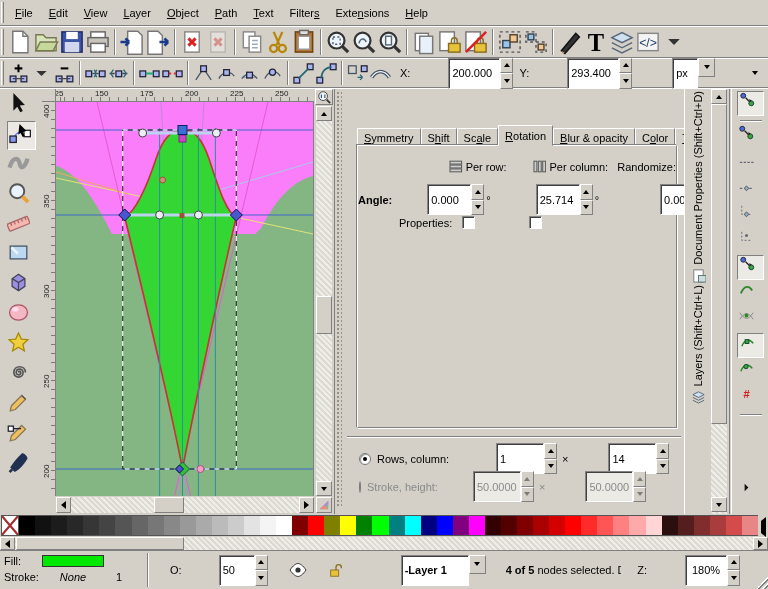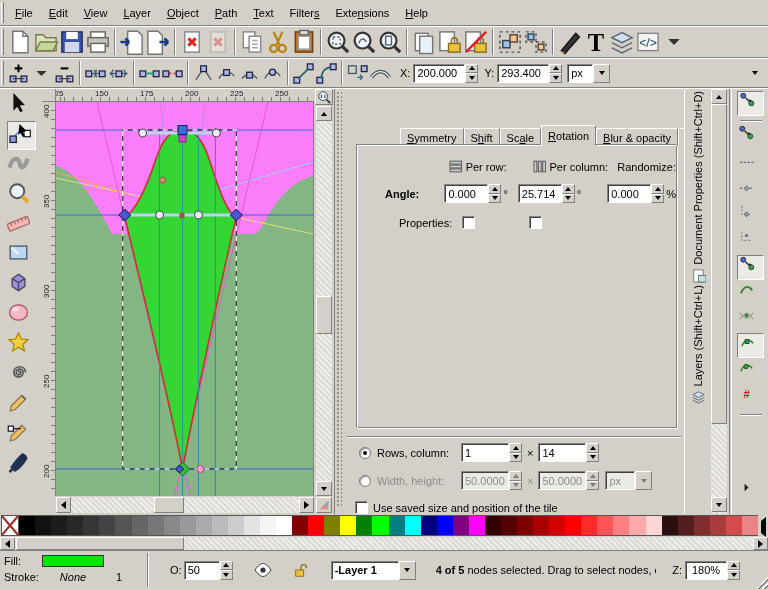--- a/index.html
+++ b/index.html
@@ -2,21 +2,21 @@
 <html style="--chrome: #d4d0c8; --chrome_shadow: #808080; --chrome_highlight: #ffffff; --canvas_sage: #83b683; --canvas_magenta: #fa7dfa; --shape_green: #33d633; --shape_red: #c83333; --guide_blue: #3f6bc9; --line_teal: #2e8f9f; --line_yellow: #e3e370; --line_pink: #e55ad0; --line_purple: #b98ad8; --line_lightblue: #a8cbe8; --line_orange: #efa95f; --fill_swatch_green: #00e800; --lock_yellow: #e8c33a; --selection_blue: #3b6fd4;"><head>
 <meta charset="utf-8">
 <style>
   * { margin:0; padding:0; box-sizing:border-box; }
   html,body { background:#888; }
   #app {
     position:relative; width:768px; height:589px; overflow:hidden;
     background:var(--chrome); font-family:"Liberation Sans", sans-serif;
     font-size:11px; color:#000; user-select:none;
   }
-  .field  { background:#fff; border:1px solid; border-color:#848484 #fff #fff #848484; box-shadow:inset 1px 1px 0 #404040; padding:1px 3px; height:19px; display:flex; align-items:center; overflow:hidden; white-space:nowrap; }
+  .field  { background:#fff; border:1px solid; border-color:#848484 #fff #fff #848484; box-shadow:inset 1px 1px 0 #404040; padding:1px 3px; height:31px; display:flex; align-items:center; overflow:hidden; white-space:nowrap;margin-left:35px; }
   .grip { width:3px; align-self:stretch; margin:2px 3px 2px 1px; border-left:1px solid #fff; border-right:1px solid var(--chrome_shadow); }
   .vsep { width:2px; align-self:stretch; margin:2px 3px; border-left:1px solid var(--chrome_shadow); border-right:1px solid #fff; }
   .hsep { height:2px; margin:3px 4px; border-top:1px solid var(--chrome_shadow); border-bottom:1px solid #fff; }
 
   
   #menubar { position:absolute; left:0; top:0; width:768px; height:26px; display:flex; align-items:center; border-bottom:1px solid var(--chrome_shadow); box-shadow:0 1px 0 #fff; }
   .menu-item { padding:3px 8px; }
   .menu-item u { text-decoration:underline; }
   #toolbar-main { position:absolute; left:0; top:27px; width:768px; height:31px; display:flex; align-items:center; border-bottom:1px solid var(--chrome_shadow); box-shadow:0 1px 0 #fff; }
   #toolbar-node { position:absolute; left:0; top:59px; width:768px; height:29px; display:flex; align-items:center; border-bottom:1px solid var(--chrome_shadow); box-shadow:0 1px 0 #fff; }
@@ -62,21 +62,21 @@
   #hscroll .rt { position:absolute; right:0; top:0; width:15px; height:16px; }
   #hscroll .thumb { position:absolute; left:98px; top:0; width:30px; height:16px; background:var(--chrome); border:1px solid; border-color:#fff var(--chrome_shadow) var(--chrome_shadow) #fff; }
   #colorwheel-btn { position:absolute; left:274px; top:408px; width:16px; height:16px; }
 
   
   #dialog { position:absolute; left:334px; top:0; width:350px; height:100%; background:var(--chrome); border-left:1px solid var(--chrome_shadow); overflow:hidden; }
   #dialog-grip { position:absolute; left:1px; top:2px; width:6px; height:98%; background-image:radial-gradient(#96928a 27%, transparent 30%); background-size:4px 4px; }
   #dialog-titlebar { position:absolute; left:10px; top:4px; right:6px; height:18px; display:flex; align-items:center; gap:4px; }
   #dialog-title { font-size:11px; }
   .dlg-btn { width:15px; height:14px; display:flex; align-items:center; justify-content:center; background:var(--chrome); border:1px solid; border-color:#fff var(--chrome_shadow) var(--chrome_shadow) #fff; font-size:9px; line-height:1; }
-  #tabs { position:absolute; left:22px; top:36px; right:8px; height:21px; display:flex; align-items:flex-end;margin-left:43px; }
+  #tabs { position:absolute; left:22px; top:36px; right:8px; height:21px; display:flex; align-items:flex-end; }
   .tab { padding:3px 6px 2px; border:1px solid; border-color:#fff var(--chrome_shadow) transparent #fff; background:var(--chrome); height:18px; position:relative; white-space:nowrap; }
   .tab u { text-decoration:underline; }
   .tab.active { height:21px; z-index:3; padding-top:4px; box-shadow:0 2px 0 -1px var(--chrome); }
   #tab-frame { position:absolute; left:22px; top:56px; width:320px; height:283px; border:1px solid; border-color:#fff var(--chrome_shadow) var(--chrome_shadow) #fff; box-shadow:-1px -1px 0 var(--chrome_shadow), 1px 1px 0 #fff; z-index:2; }
   .hdr-row { position:absolute; top:14px; left:0; right:0; display:flex; align-items:center; }
   .hdr-ico { width:14px; height:13px; margin-right:3px; }
   .dlg-label { white-space:nowrap; }
   .angle-row { position:absolute; top:38px; left:0; right:0; display:flex; align-items:center; }
   .suffix { margin-left:2px; }
   .chk { width:13px; height:13px; background:#fff; border:1px solid; border-color:#848484 #fff #fff #848484; box-shadow:inset 1px 1px 0 #404040; }
@@ -844,21 +844,21 @@
                 <span class="tri-up"></span>
               </div>
               <div>
                 <span class="tri-dn"></span>
               </div>
             </span>
         </span>
       </div>
       <div class="foot-row" style="top:382px">
         <span class="radio"></span>
-        <span class="dlg-label disabledtxt" style="margin-left:6px;width:84px">Width, height:</span>
+        <span class="dlg-label disabledtxt" style="margin-left:6px;width:84px">Stroke, height:</span>
         <span class="spinbox">
           <span class="field disabledtxt" style="width:48px;background:#eceae5">50.0000</span>
           <span class="spin">
               <div>
                 <span class="tri-up" style="opacity:.4"></span>
               </div>
               <div>
                 <span class="tri-dn" style="opacity:.4"></span>
               </div>
             </span>
@@ -874,24 +874,20 @@
                 <span class="tri-dn" style="opacity:.4"></span>
               </div>
             </span>
         </span>
         <span style="display:flex;margin-left:6px">
           <span class="field disabledtxt" style="width:30px;background:#eceae5">px</span>
           <span class="combo-btn" style="height:19px">
               <span class="tri-dn" style="opacity:.4"></span>
             </span>
         </span>
-      </div>
-      <div id="use-saved-row">
-        <span class="chk"></span>
-        <span>Use saved size and position of the tile</span>
       </div>
     </div>
 
     <div id="dock-tabs">
         <div class="dock-item" style="top: 2px;">
           <span class="dock-label">Document Properties (Shift+Ctrl+D)</span>
           <span class="dock-ico" style="display: flex;">
             <svg viewBox="0 0 16 16">
               <rect x="3" y="2" width="10" height="13" fill="#fff" stroke="#777"></rect>
               <rect x="8" y="8" width="8" height="7" fill="#cdd" stroke="#577"></rect>

